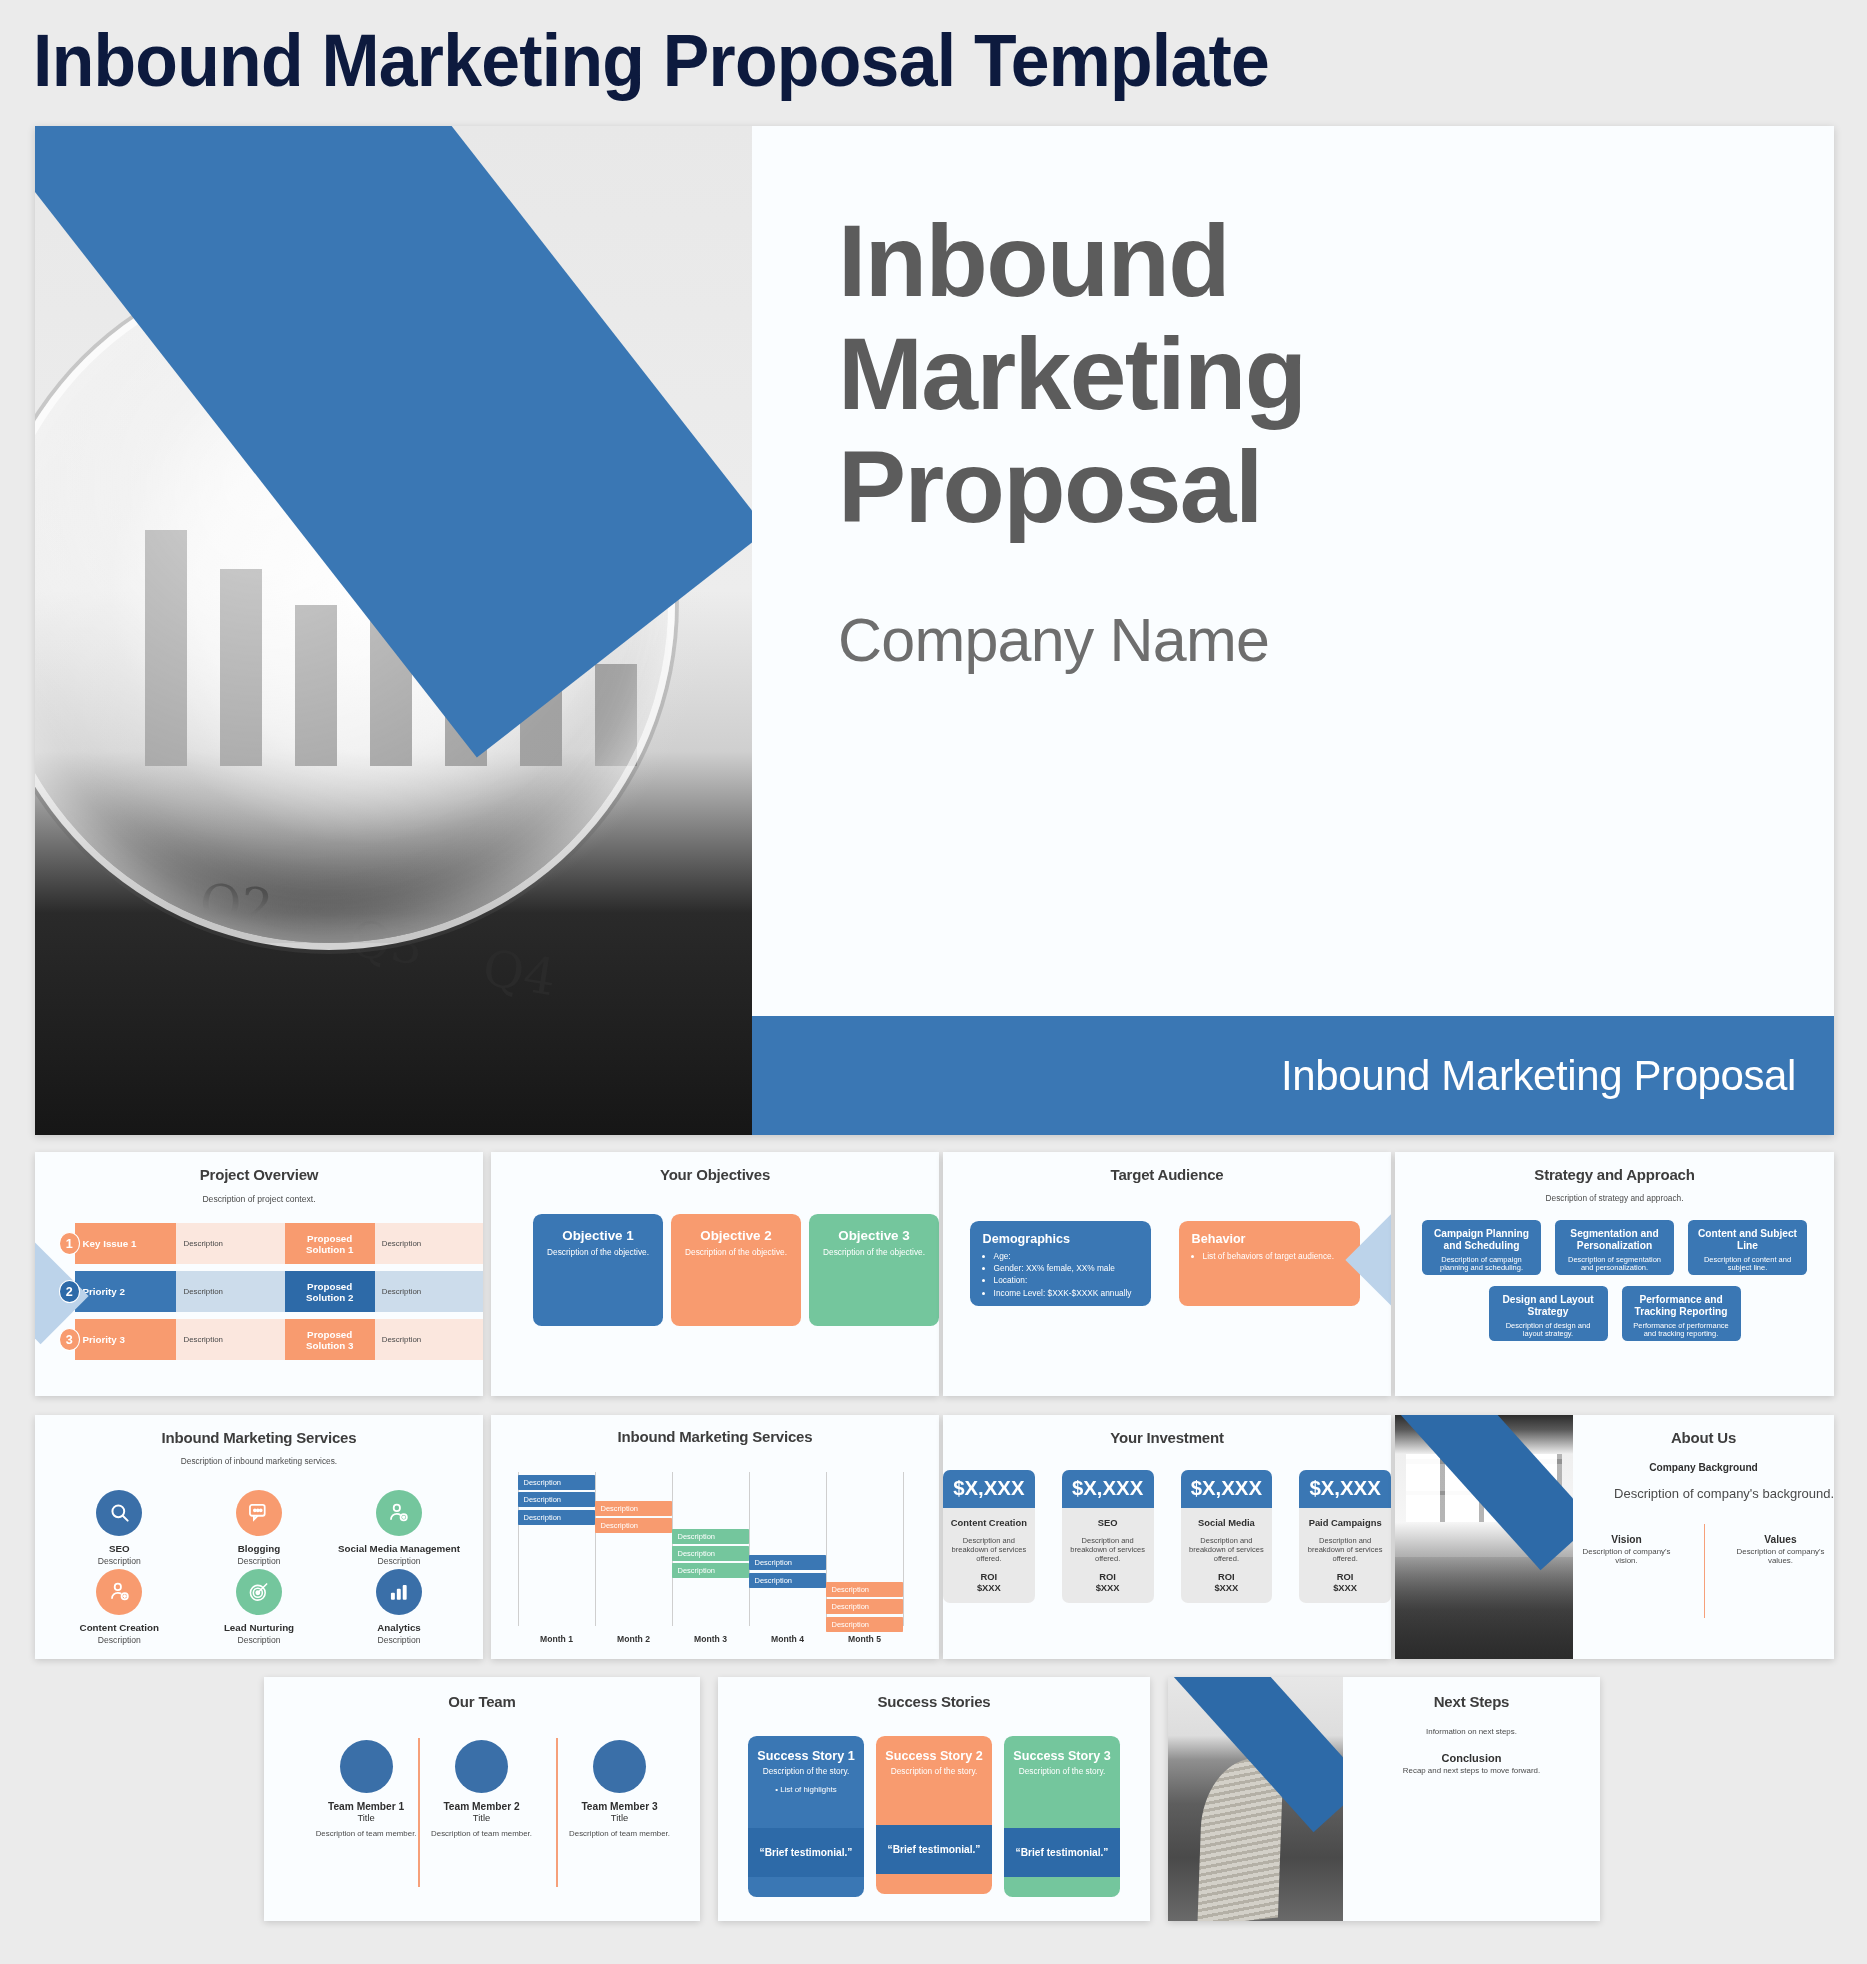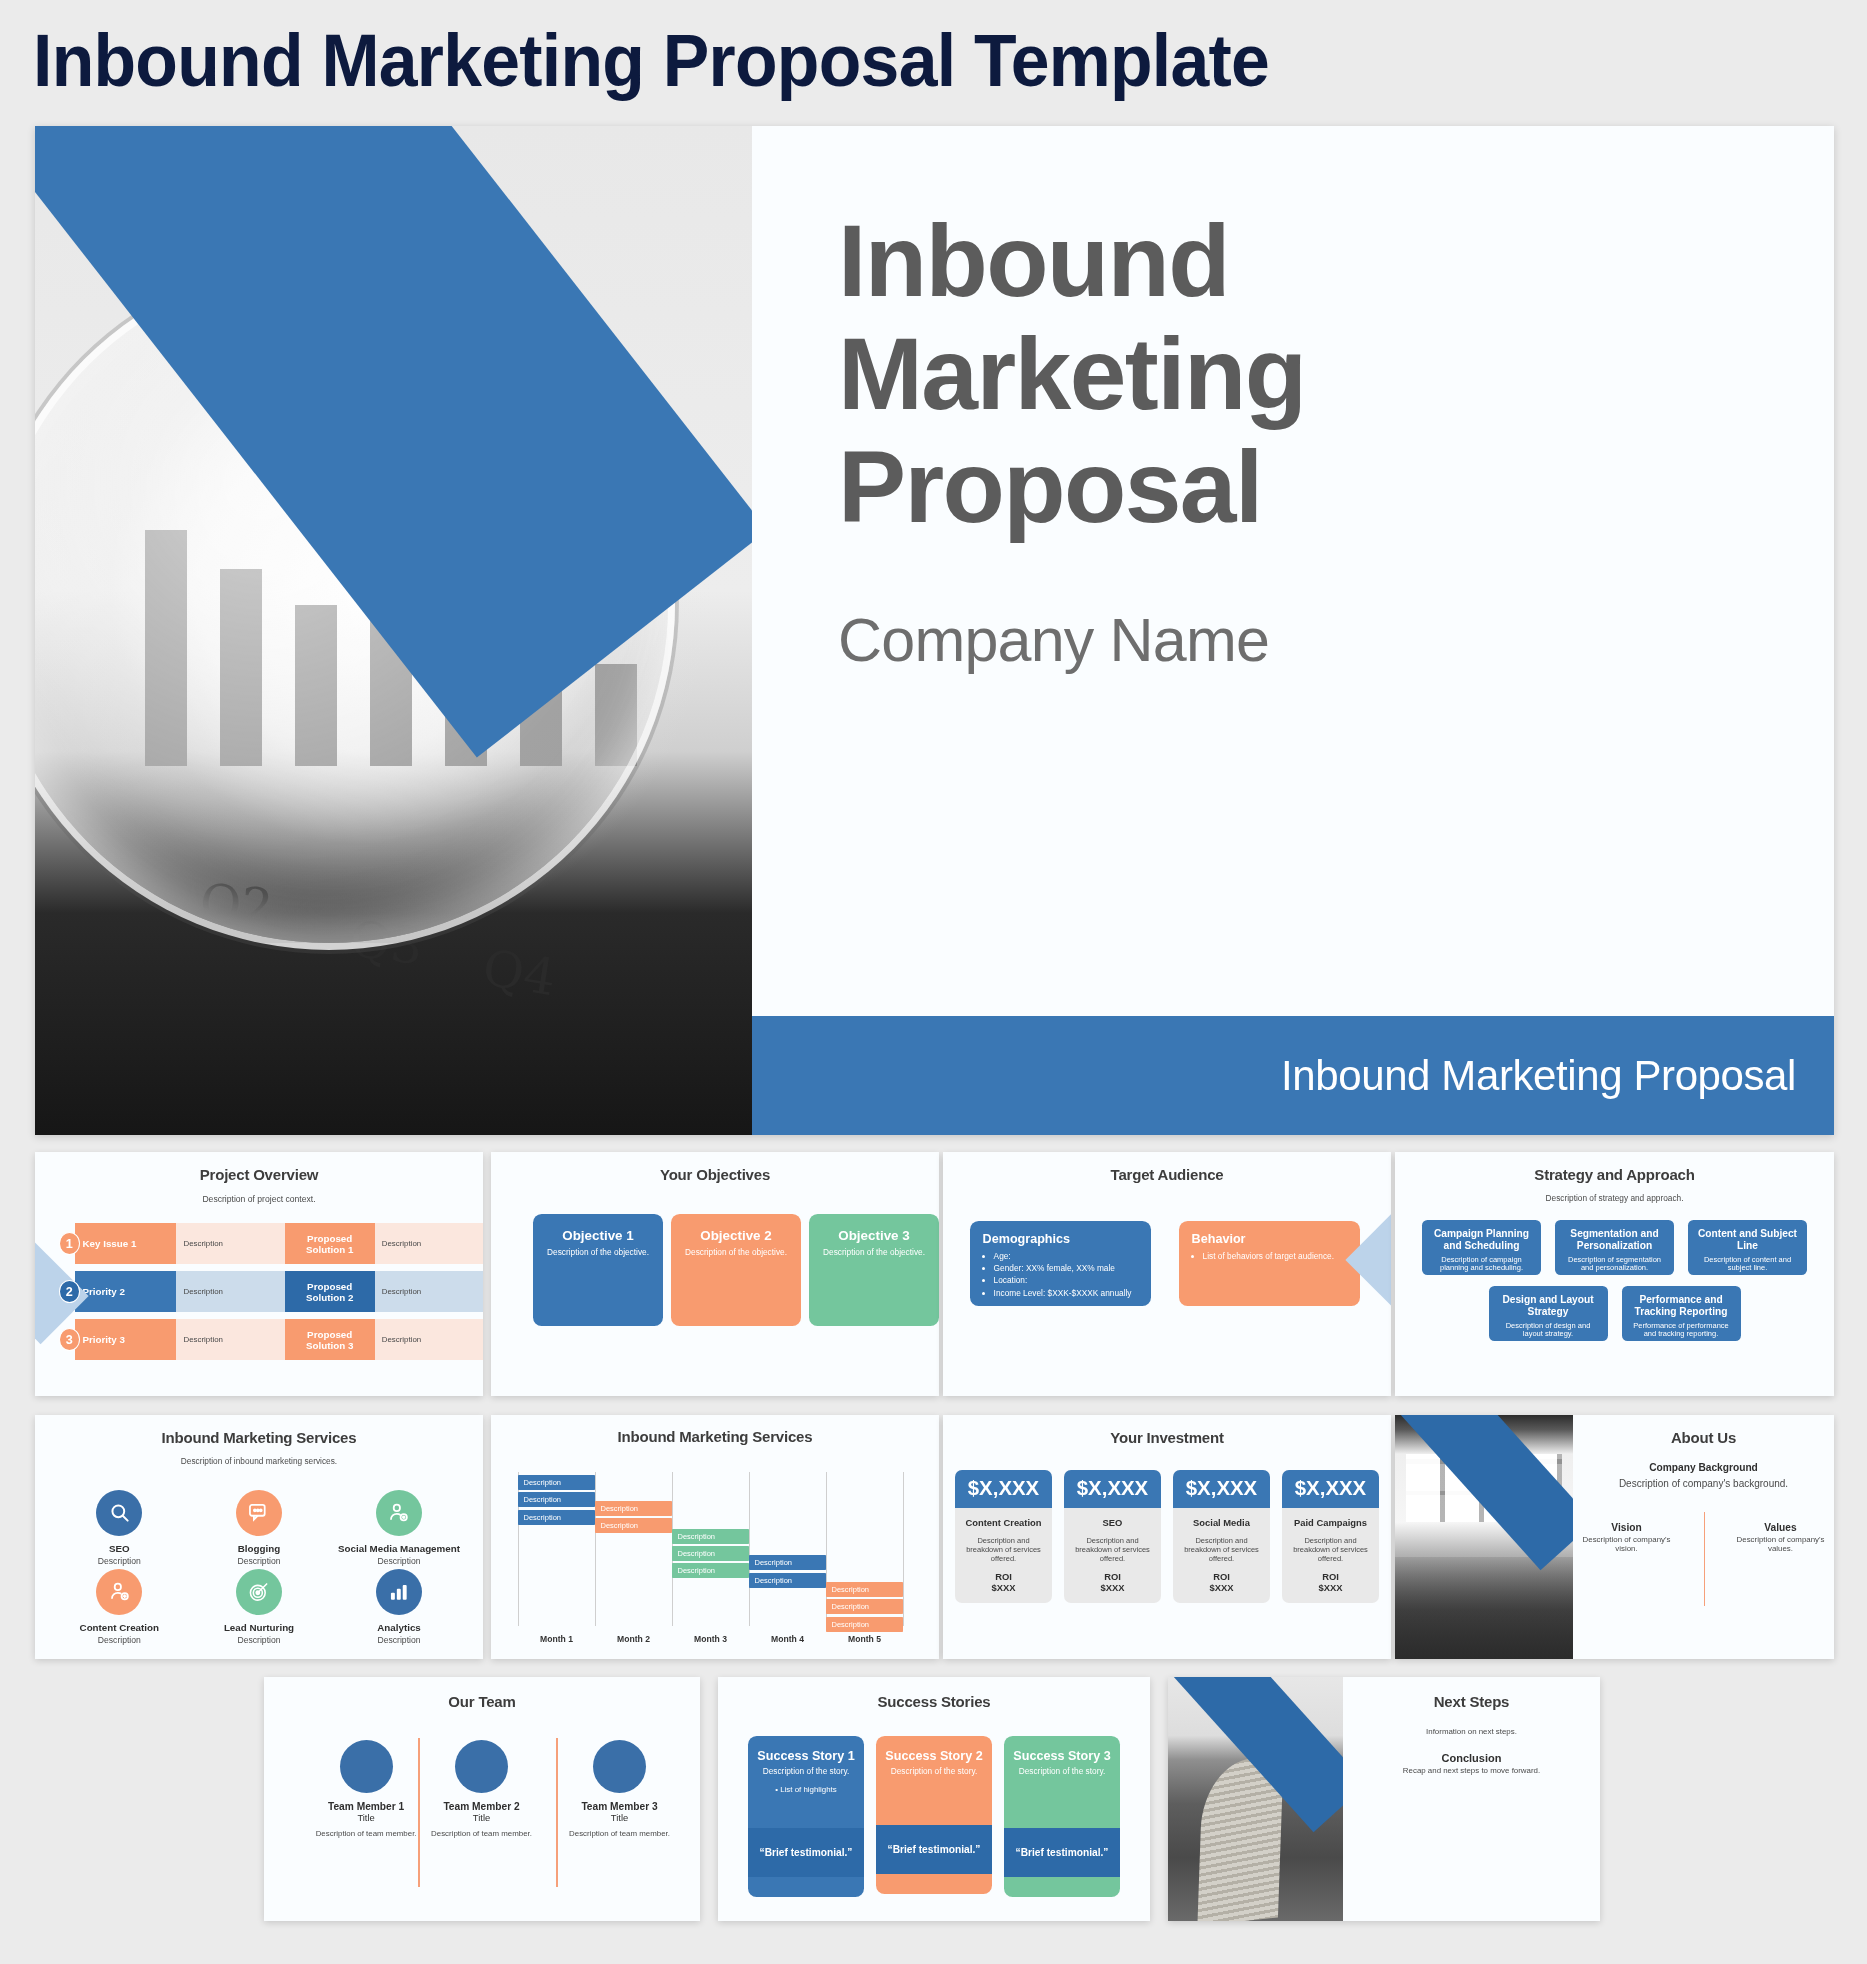--- a/index.html
+++ b/index.html
@@ -487,21 +487,21 @@
     <div class="gantt-lbl" style="left:0px;   top:162px; width:77px;">Month 1</div>
     <div class="gantt-lbl" style="left:77px;  top:162px; width:77px;">Month 2</div>
     <div class="gantt-lbl" style="left:154px; top:162px; width:77px;">Month 3</div>
     <div class="gantt-lbl" style="left:231px; top:162px; width:77px;">Month 4</div>
     <div class="gantt-lbl" style="left:308px; top:162px; width:77px;">Month 5</div>
   </div>
 </div>
 
 <div class="slide" style="left:943px; top:1415px; width:448px; height:244px;">
   <div class="slide-title" style="margin-top:14px; font-size:15px;">Your Investment</div>
-  <div style="display:flex; justify-content:center; gap:12px; margin-top:23.6px;">
+  <div style="display:flex; justify-content:center; gap:27px; margin-top:23.6px;">
     <div class="inv-card">
       <div class="price">$X,XXX</div>
       <div class="svcnm">Content Creation</div>
       <div class="dsc">Description and breakdown of services offered.</div>
       <div class="roi"><span>ROI</span><br><span>$XXX</span></div>
     </div>
     <div class="inv-card">
       <div class="price">$X,XXX</div>
       <div class="svcnm">SEO</div>
       <div class="dsc">Description and breakdown of services offered.</div>
@@ -524,21 +524,21 @@
 
 <div class="slide" style="left:1395px; top:1415px; width:439px; height:244px;">
   <div class="photo-half" style="width:178px;">
     <div class="office-bg"></div>
     <div class="photo-diag"></div>
   </div>
   <div style="position:absolute; left:178px; right:0; top:0; bottom:0;">
     <div class="slide-title" style="margin-top:14px; font-size:15px;">About Us</div>
     <div style="text-align:center; margin-top:15.7px;">
       <div style="font-size:10.2px; font-weight:bold; color:#2f2f2f;">Company Background</div>
-      <div style="font-size:10px; color:#4a4a4a; margin-top:5px;">Description of company's background.</div>
+      <div style="font-size:13px; color:#4a4a4a; margin-top:13px;text-align:right;">Description of company's background.</div>
     </div>
     <div style="display:flex; margin-top:33px; position:relative;">
       <div style="flex:1; text-align:center;">
         <div style="font-size:10.2px; font-weight:bold; color:#2f2f2f;">Vision</div>
         <div style="font-size:7.9px; color:#4a4a4a; margin-top:2.4px; line-height:9.4px;">Description of company's vision.</div>
       </div>
       <div style="width:1.6px; background:#f6a07a; height:94px; position:absolute; left:50%; top:-9.4px;"></div>
       <div style="flex:1; text-align:center;padding-left:47px;">
         <div style="font-size:10.2px; font-weight:bold; color:#2f2f2f;">Values</div>
         <div style="font-size:7.9px; color:#4a4a4a; margin-top:2.4px; line-height:9.4px;">Description of company's values.</div>

